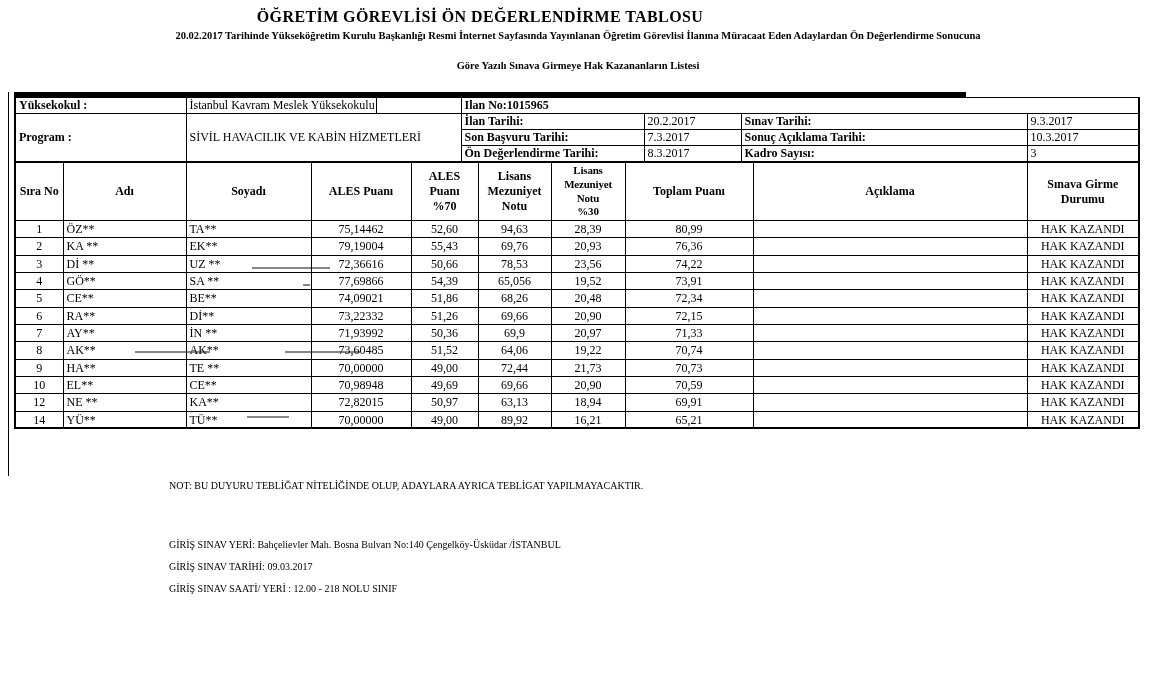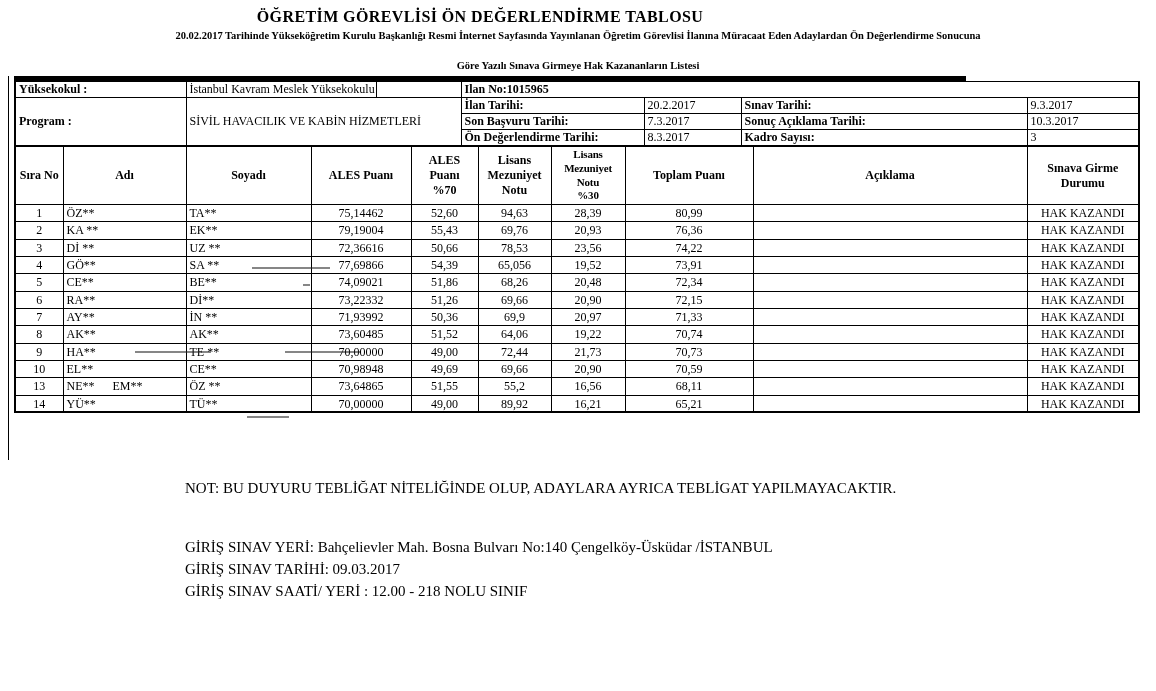--- a/index.html
+++ b/index.html
@@ -4,21 +4,21 @@
 <style>
   html,body{margin:0;padding:0;background:#ffffff;}
   body{width:1156px;height:691px;position:relative;overflow:hidden;
        font-family:"Liberation Serif", serif;color:#000;}
   .abs{position:absolute;}
   .doc-title{top:8px;left:0;width:960px;text-align:center;
              font-size:16px;font-weight:bold;letter-spacing:.4px;}
   .doc-sub{left:0;width:1156px;text-align:center;font-size:10.5px;font-weight:bold;}
   .sub1{top:30px;} .sub2{top:60px;}
 
-  .tablewrap{left:14px;top:76px;width:952px;}
+  .tablewrap{left:14px;top:92px;width:952px;}
   .thickbar{height:5px;background:#000;}
   .outerline{position:absolute;left:-6px;top:0px;height:384px;width:0;
              border-left:1.5px solid #000;}
 
   table{border-collapse:collapse;table-layout:fixed;width:1124px;}
   td{border:1px solid #000;overflow:hidden;padding:0 3px;vertical-align:middle;}
   .info-table{border:2px solid #000;border-top:none;border-bottom:1px solid #000;}
   .results-table{border:2px solid #000;border-top:1px solid #000;}
 
   .info-table td{font-size:12px;height:15px;line-height:1.05;white-space:nowrap;}
@@ -27,21 +27,21 @@
 
   .results-table td.h{font-weight:bold;text-align:center;font-size:12px;
                       line-height:1.25;white-space:pre-line;padding:1px 1px;}
   .results-table tr.hdr{height:53px;}
   .results-table td.h.tight{font-size:11px;letter-spacing:-.2px;}
   .results-table tbody tr{height:17.33px;}
   .results-table tbody td{font-size:12px;line-height:1;}
   .c-center{text-align:center;}
   .c-name{text-align:left;white-space:pre;font-size:12.5px;}
 
-  .note-line{left:185px;font-size:15px;white-space:nowrap;}
+  .note-line{left:169px;font-size:10px;white-space:nowrap;}
   .artifact{background:#222;opacity:.55;height:2px;}
 </style>
 </head>
 <body>
 
 <div class="abs doc-title">ÖĞRETİM GÖREVLİSİ ÖN DEĞERLENDİRME TABLOSU</div>
 <div class="abs doc-sub sub1">20.02.2017 Tarihinde Yükseköğretim Kurulu Başkanlığı Resmi İnternet Sayfasında Yayınlanan Öğretim Görevlisi İlanına Müracaat Eden Adaylardan Ön Değerlendirme Sonucuna</div>
 <div class="abs doc-sub sub2">Göre Yazılı Sınava Girmeye Hak Kazananların Listesi</div>
 
 <div class="abs tablewrap">
@@ -236,28 +236,28 @@
     <td class="c-name">CE**</td>
     <td class="c-center">70,98948</td>
     <td class="c-center">49,69</td>
     <td class="c-center">69,66</td>
     <td class="c-center">20,90</td>
     <td class="c-center">70,59</td>
     <td class="c-center"></td>
     <td class="c-center">HAK KAZANDI</td>
   </tr>
         <tr>
-    <td class="c-center">13</td>
-    <td class="c-name">NE**      EM**</td>
-    <td class="c-name">ÖZ **</td>
-    <td class="c-center">73,64865</td>
-    <td class="c-center">51,55</td>
-    <td class="c-center">55,2</td>
-    <td class="c-center">16,56</td>
-    <td class="c-center">68,11</td>
+    <td class="c-center">12</td>
+    <td class="c-name">NE **</td>
+    <td class="c-name">KA**</td>
+    <td class="c-center">72,82015</td>
+    <td class="c-center">50,97</td>
+    <td class="c-center">63,13</td>
+    <td class="c-center">18,94</td>
+    <td class="c-center">69,91</td>
     <td class="c-center"></td>
     <td class="c-center">HAK KAZANDI</td>
   </tr>
         <tr>
     <td class="c-center">14</td>
     <td class="c-name">YÜ**</td>
     <td class="c-name">TÜ**</td>
     <td class="c-center">70,00000</td>
     <td class="c-center">49,00</td>
     <td class="c-center">89,92</td>

